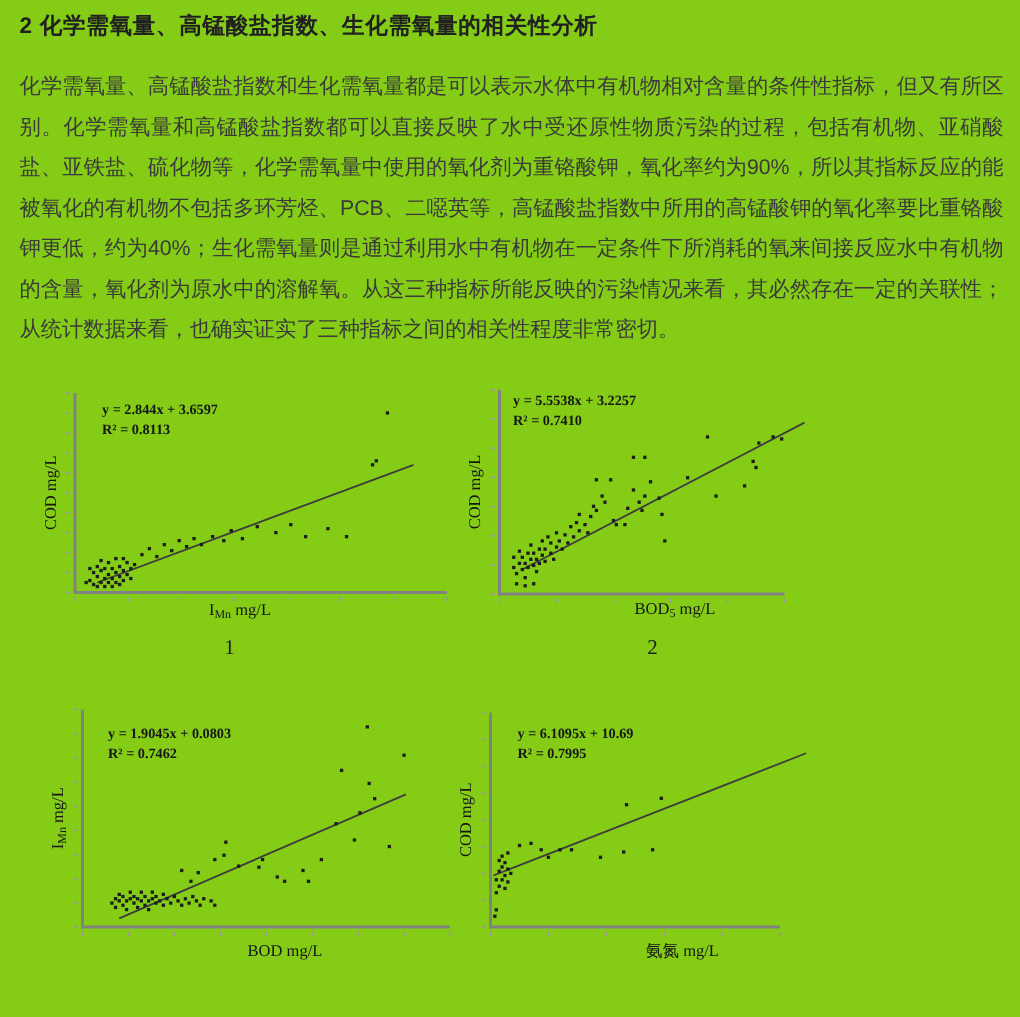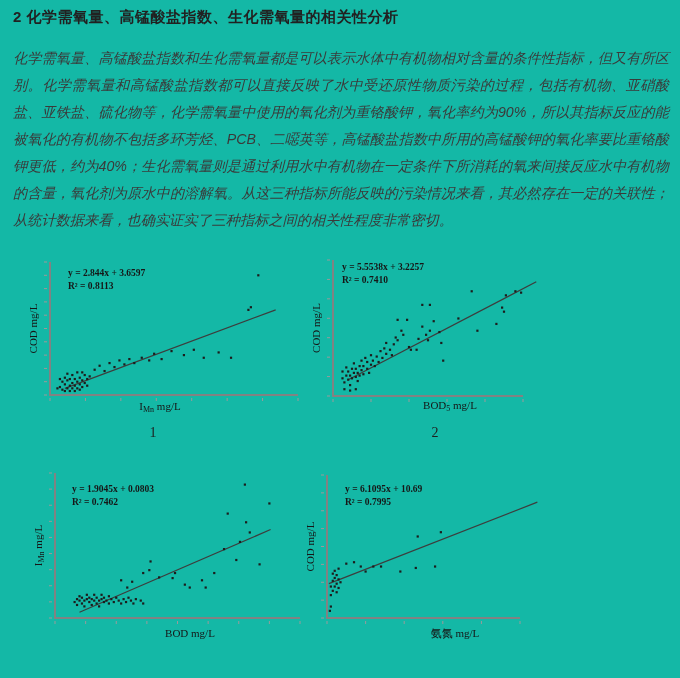--- a/index.html
+++ b/index.html
@@ -1,22 +1,22 @@
 <!DOCTYPE html>
 <html><head>
 <meta charset="utf-8">
 <style>
   html,body{margin:0;padding:0;background:#ffffff;}
-  .page{position:relative;width:680px;height:678px;background:#14b8a6;overflow:hidden;
+  .page{position:relative;width:680px;height:678px;background:#84cc16;overflow:hidden;
         font-family:"Liberation Sans","DejaVu Sans",sans-serif;}
   .heading{position:absolute;left:13px;top:8px;width:650px;margin:0;
            font-size:15px;font-weight:bold;color:#212121;letter-spacing:.5px;}
   .body-text{position:absolute;left:13px;top:45px;width:656px;margin:0;
              font-size:14.2px;line-height:27px;color:#3a3a3a;
-             text-align:justify;text-justify:inter-ideograph;font-style:italic;}
+             text-align:justify;text-justify:inter-ideograph;}
   svg.chart{position:absolute;overflow:visible;}
   .cap{position:absolute;width:70px;text-align:center;
        font-family:"Liberation Serif","DejaVu Serif",serif;
        font-size:14px;color:#1e1e1e;}
   #cap0{left:118px;top:425px;}
   #cap1{left:400px;top:425px;}
 </style>
 </head>
 <body>
 

